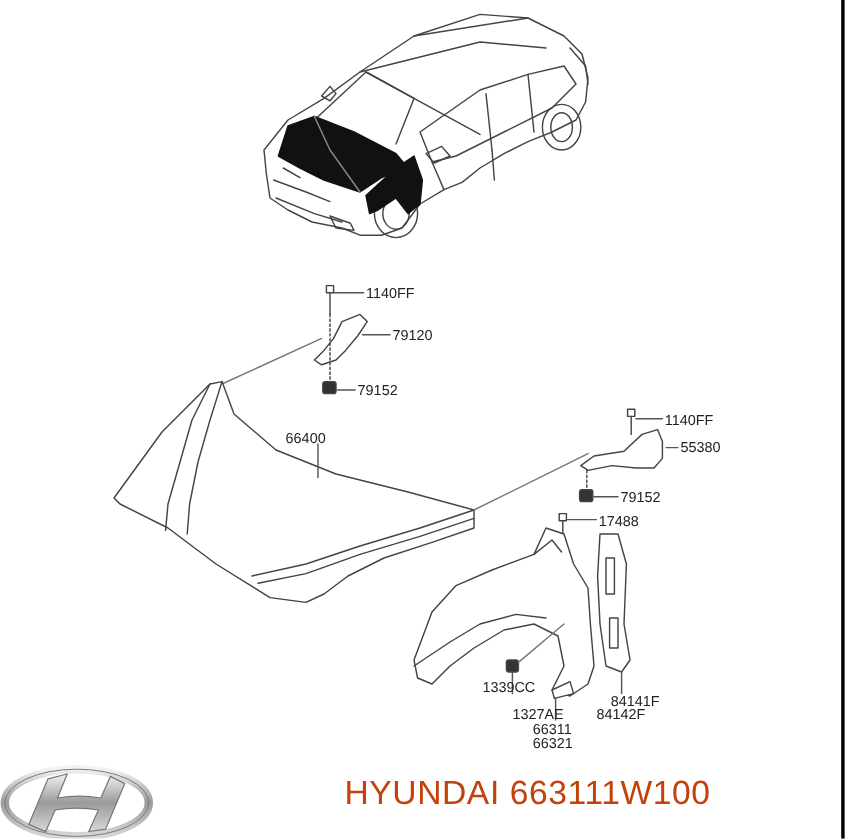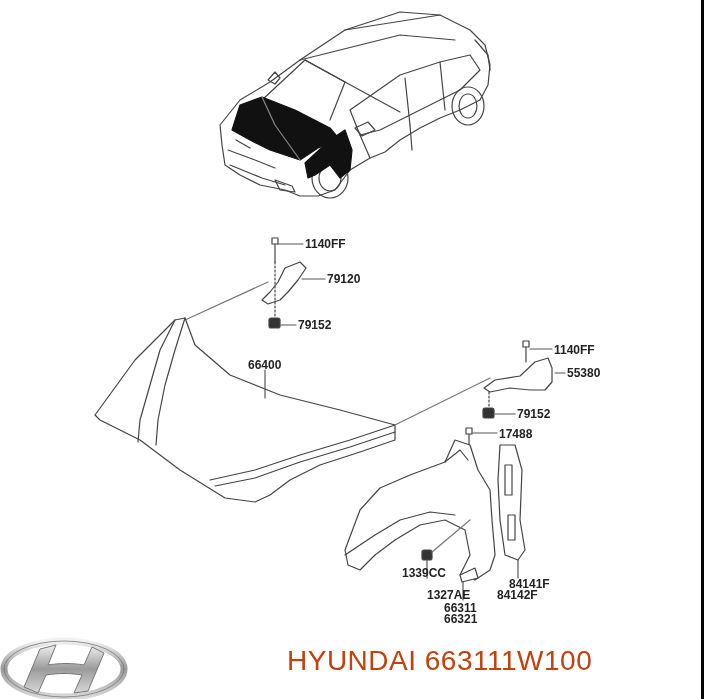--- a/index.html
+++ b/index.html
@@ -1,17 +1,17 @@
 <!DOCTYPE html>
 <html><head>
 <meta charset="utf-8">
 <style>
   html,body{margin:0;padding:0;background:#ffffff;}
   body{width:704px;height:699px;position:relative;overflow:hidden;font-family:"Liberation Sans",sans-serif;}
-  #diagram{position:absolute;left:0;top:0;width:704px;height:699px;font-weight:bold;}
+  #diagram{position:absolute;left:0;top:0;width:704px;height:699px;}
   .lbl{position:absolute;font-size:12px;color:#222;font-family:"Liberation Sans",sans-serif;line-height:12px;white-space:nowrap;}
   .footer-title{position:absolute;left:287px;top:645px;font-size:28px;color:#c2410c;font-family:"Liberation Sans",sans-serif;letter-spacing:0.5px;white-space:nowrap;text-align:right;}
   .logo{position:absolute;left:0;top:635px;width:130px;height:64px;}
   .right-border{position:absolute;right:0;top:0;width:3px;height:699px;background:#000;}
 </style>
 </head>
 <body>
 
 <div id="diagram">
   <svg width="704" height="699" viewBox="0 0 704 699" xmlns="http://www.w3.org/2000/svg">
@@ -111,21 +111,21 @@
       <path d="M463,582 L463,600" stroke="#555"></path>
       <path d="M518,560 L518,578" stroke="#555"></path>
       <path d="M432,552 L470,520" stroke="#777"></path>
     </g>
   </svg>
 
   
   <span class="lbl" style="left:305px;top:238px;">1140FF</span>
   <span class="lbl" style="left:327px;top:273px;">79120</span>
   <span class="lbl" style="left:298px;top:319px;">79152</span>
-  <span class="lbl" style="left:248px;top:359px;">66400</span>
+  <span class="lbl" style="left:238px;top:359px;">66400</span>
   <span class="lbl" style="left:554px;top:344px;">1140FF</span>
   <span class="lbl" style="left:567px;top:367px;">55380</span>
   <span class="lbl" style="left:517px;top:408px;">79152</span>
   <span class="lbl" style="left:499px;top:428px;">17488</span>
   <span class="lbl" style="left:402px;top:567px;">1339CC</span>
   <span class="lbl" style="left:402px;top:589px;margin-left:25px;">1327AE</span>
   <span class="lbl" style="left:444px;top:602px;">66311</span>
   <span class="lbl" style="left:444px;top:613px;">66321</span>
   <span class="lbl" style="left:509px;top:578px;">84141F</span>
   <span class="lbl" style="left:497px;top:589px;">84142F</span>

